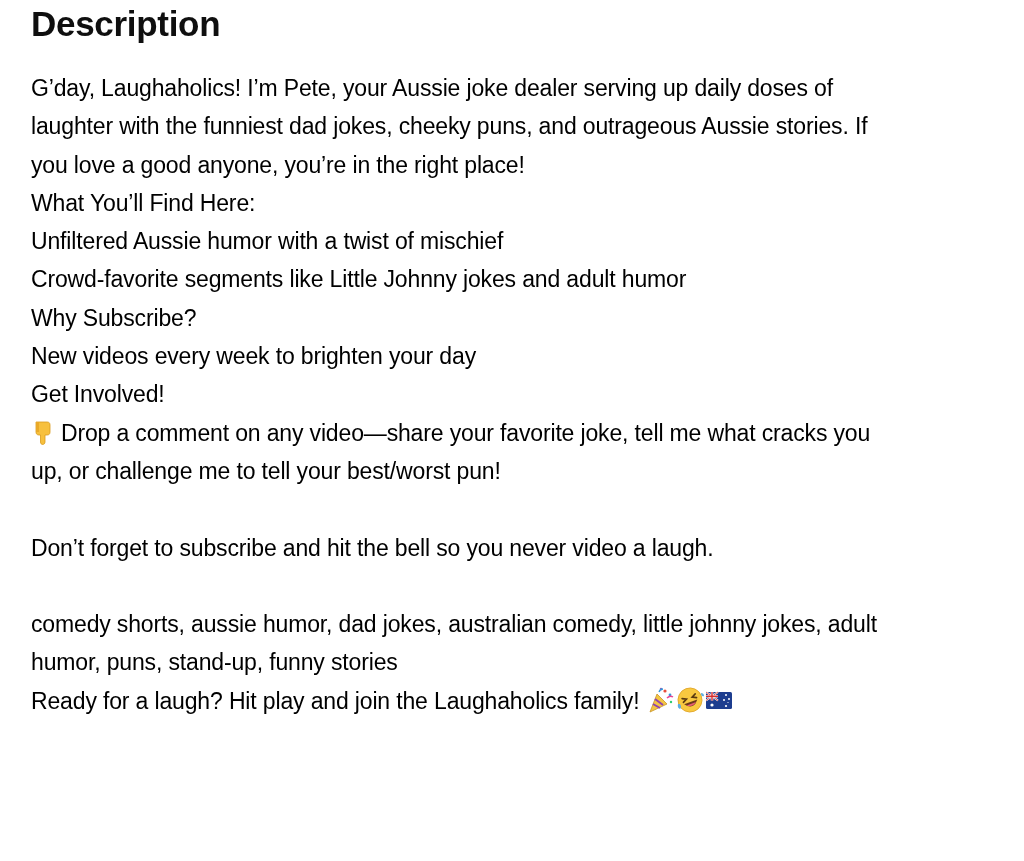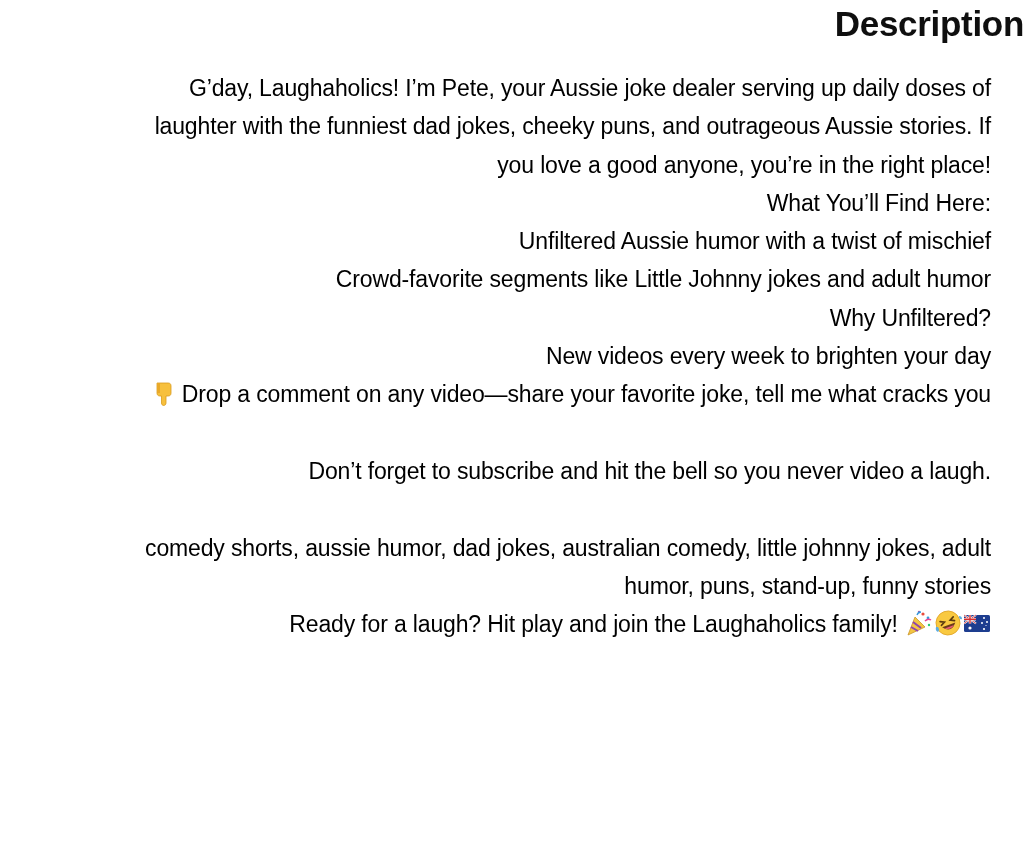--- a/index.html
+++ b/index.html
@@ -10,21 +10,20 @@
     body {
       width: 1024px;
       height: 861px;
       overflow: hidden;
       font-family: "Liberation Sans", "DejaVu Sans", sans-serif;
       color: #0f0f0f;
     }
     .panel {
       position: relative;
       padding: 0 0 0 31px;
-      text-align: right;
     }
     .title {
       font-weight: bold;
       font-size: 35px;
       line-height: 40px;
       margin: 0;
       padding-top: 4px;
       height: 44px;
       letter-spacing: -0.3px;
       color: #0f0f0f;
@@ -66,31 +65,33 @@
 <div class="panel">
   <h2 class="title">Description</h2>
 
   <div class="body">
     <span class="line">G’day, Laughaholics! I’m Pete, your Aussie joke dealer serving up daily doses of</span>
     <span class="line">laughter with the funniest dad jokes, cheeky puns, and outrageous Aussie stories. If</span>
     <span class="line">you love a good anyone, you’re in the right place!</span>
     <span class="line">What You’ll Find Here:</span>
     <span class="line">Unfiltered Aussie humor with a twist of mischief</span>
     <span class="line">Crowd-favorite segments like Little Johnny jokes and adult humor</span>
-    <span class="line">Why Unfiltered?</span>
+    <span class="line">Why Subscribe?</span>
     <span class="line">New videos every week to brighten your day</span>
+    <span class="line">Get Involved!</span>
 
     <span class="line">
       <span class="emoji">
         <svg width="26" height="26" viewBox="0 0 26 26">
           <path d="M5 3 h11 c2 0 3 1 3 3 v7 c0 2 -1 3 -3 3 h-2 v7 c0 1.5 -1 2.5 -2.3 2.5 c-1.3 0 -2.2 -1 -2.2 -2.5 v-7 h-1.5 c-2 0 -3 -1.2 -3 -3 z" fill="#f7c03d" stroke="#d99a1c" stroke-width="0.8"></path>
           <path d="M5 3 h3 v10 h-3 z" fill="#e9a928"></path>
         </svg>
       </span><span>Drop a comment on any video—share your favorite joke, tell me what cracks you</span>
     </span>
+    <span class="line">up, or challenge me to tell your best/worst pun!</span>
 
     <span class="blank"></span>
 
     <span class="line">Don’t forget to subscribe and hit the bell so you never video a laugh.</span>
 
     <span class="blank"></span>
 
     <span class="line">comedy shorts, aussie humor, dad jokes, australian comedy, little johnny jokes, adult</span>
     <span class="line">humor, puns, stand-up, funny stories</span>
 

